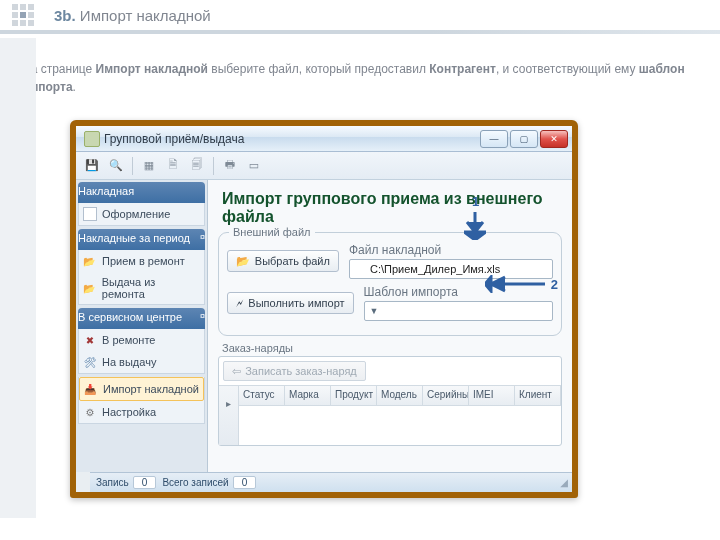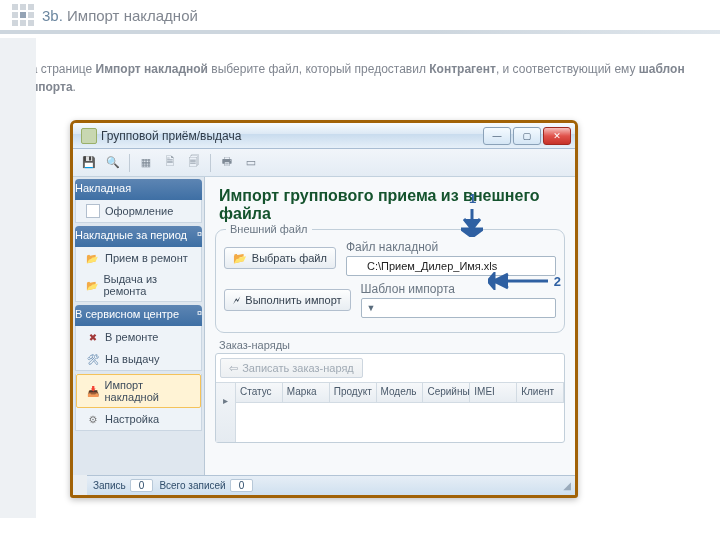--- a/index.html
+++ b/index.html
@@ -2,40 +2,40 @@
 <html><head>
 <meta charset="utf-8">
 <style>
   * { box-sizing: border-box; margin: 0; padding: 0; }
   body { font-family: "Segoe UI", Tahoma, Arial, sans-serif; font-size: 11px; background: #fff; width: 720px; height: 540px; position: relative; color: #333; }
   .slide-header { display: flex; align-items: center; height: 30px; padding-left: 12px; }
   .slide-header .squares { display: grid; grid-template-columns: 6px 6px 6px; grid-template-rows: 6px 6px 6px; gap: 2px; margin-right: 8px; }
   .slide-header .squares span { background: #d0d6dc; }
   .slide-header .squares span:nth-child(5){ background:#94a3b5;}
   .slide-header .title { font-size: 15px; color: #808690; }
-  .slide-header .title b { color: #6c87a0; font-weight: 400; }
+  .slide-header .title b { color: #6c87a0; font-weight: 700; margin-left: 12px; }
   .header-bar { height:4px; background:linear-gradient(to right,#cdd6de 60%,#dfe6ec); margin-bottom:6px;}
   .instr { font-size: 12px; color: #808690; padding: 20px 22px 10px 22px; line-height: 1.5; }
   .instr b { color:#808690; }
 
-  .window { position:absolute; left:70px; top:120px; width:508px; height:378px; border:3px solid #a16207; border-radius:6px 6px 3px 3px; background:#e9eef2; box-shadow:0 2px 6px rgba(0,0,0,0.25); overflow:hidden;}
+  .window { position:absolute; left:70px; top:120px; width:508px; height:378px; border:6px solid #a16207; border-radius:6px 6px 3px 3px; background:#e9eef2; box-shadow:0 2px 6px rgba(0,0,0,0.25); overflow:hidden;}
   .titlebar { height:26px; background:linear-gradient(#f7fbff,#dbe8f4 45%,#c9dcee 46%,#e6f0f9); display:flex; align-items:center; padding:0 4px; border-bottom:1px solid #a9bdd3;}
   .titlebar .app-icon{width:16px;height:16px;margin:0 4px;background:#c8d7b1;border:1px solid #9ab06a;border-radius:2px;}
   .titlebar .app-title{flex:1;font-size:12px;color:#2f3b48;}
   .winbtn{width:28px;height:18px;margin-left:2px;border:1px solid #8aa1b8;border-radius:3px;display:flex;align-items:center;justify-content:center;background:linear-gradient(#f4faff,#d5e6f5);font-size:9px;color:#3a5068;}
   .winbtn.close{background:linear-gradient(#f6c0bd,#e0524b 50%,#c63229);color:#fff;border:1px solid #a02820;}
   .toolbar{height:28px;background:linear-gradient(#f1f5fa,#e4ecf4);display:flex;align-items:center;padding:0 6px;gap:4px;border-bottom:1px solid #c2d1de;}
   .tbtn{width:20px;height:20px;border-radius:2px;display:flex;align-items:center;justify-content:center;font-size:11px;color:#7f8a96;}
   .tsep{width:1px;height:18px;background:#c0cbd6;margin:0 2px;}
   .body{display:flex;height:calc(100% - 26px - 28px - 20px);}
   .sidebar{width:132px;background:#dfe7ef;border-right:1px solid #b9c8d6;display:flex;flex-direction:column;padding-top:2px;}
   .sb-head{height:21px;background:linear-gradient(#5d85b3,#3e6fa4);color:#fff;font-size:11px;padding:3px 0;border-radius:4px 4px 0 0;margin:0 2px;}
   .sb-head.expandable::after{content:"¤";float:right;font-size:9px;}
   .sb-group{background:#eef3f8;margin:0 2px 3px 2px;border:1px solid #cad6e2;border-top:0;}
-  .sb-item{display:flex;align-items:center;gap:5px;padding:4px 10px;font-size:11px;color:#3c4b5c;cursor:default;}
+  .sb-item{display:flex;align-items:center;gap:5px;padding:4px 4px;font-size:11px;color:#3c4b5c;cursor:default;}
   .sb-item.selected{background:#fff3d5;border:1px solid #f4c25a;border-radius:2px;}
   .sb-item .ic{width:14px;height:14px;display:flex;align-items:center;justify-content:center;font-size:10px;}
   .ic-sheet{background:#fff;border:1px solid #b2bfce;}
   .ic-folder{color:#c9912a;}
   .ic-wrench{color:#a23838;}
   .ic-tool{color:#43709e;}
   .ic-gear{color:#777;}
   .main{flex:1;background:#f7f9fb;padding:6px 10px;position:relative;}
   .main-title{font-size:16px;font-weight:bold;color:#14532d;margin:4px 0 6px 4px;}
   .fieldset{border:1px solid #c2cfda;border-radius:9px;padding:8px;margin-bottom:6px;background:#f7f9fb;}

